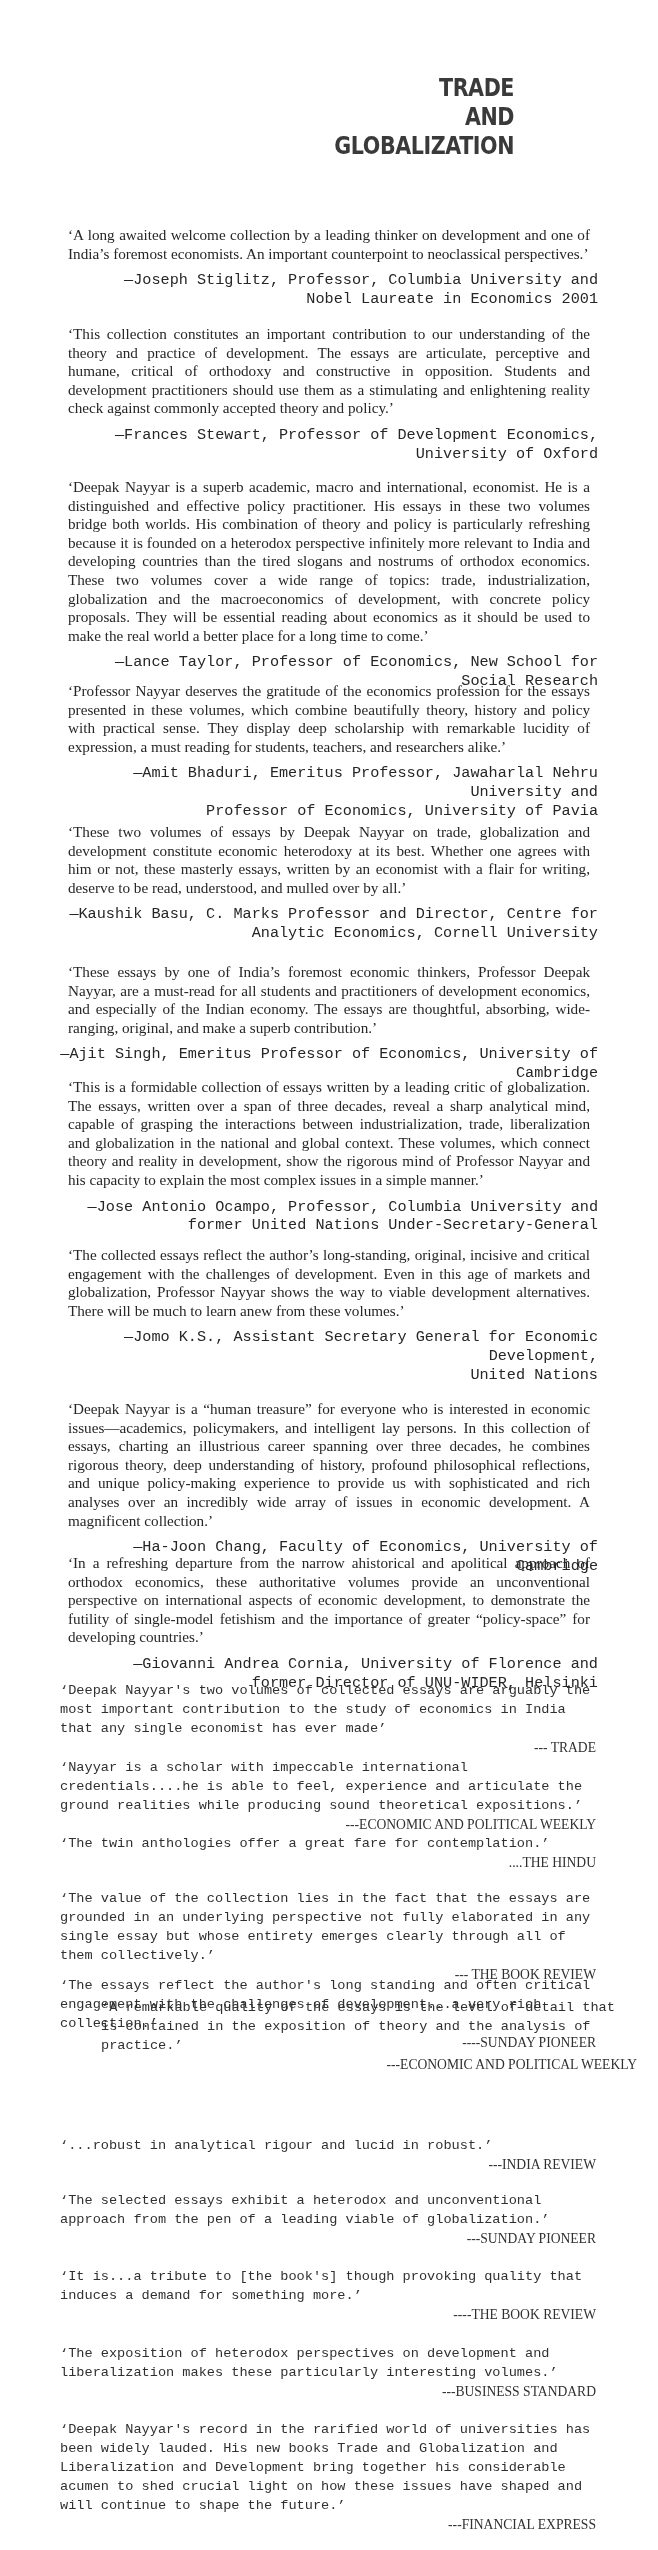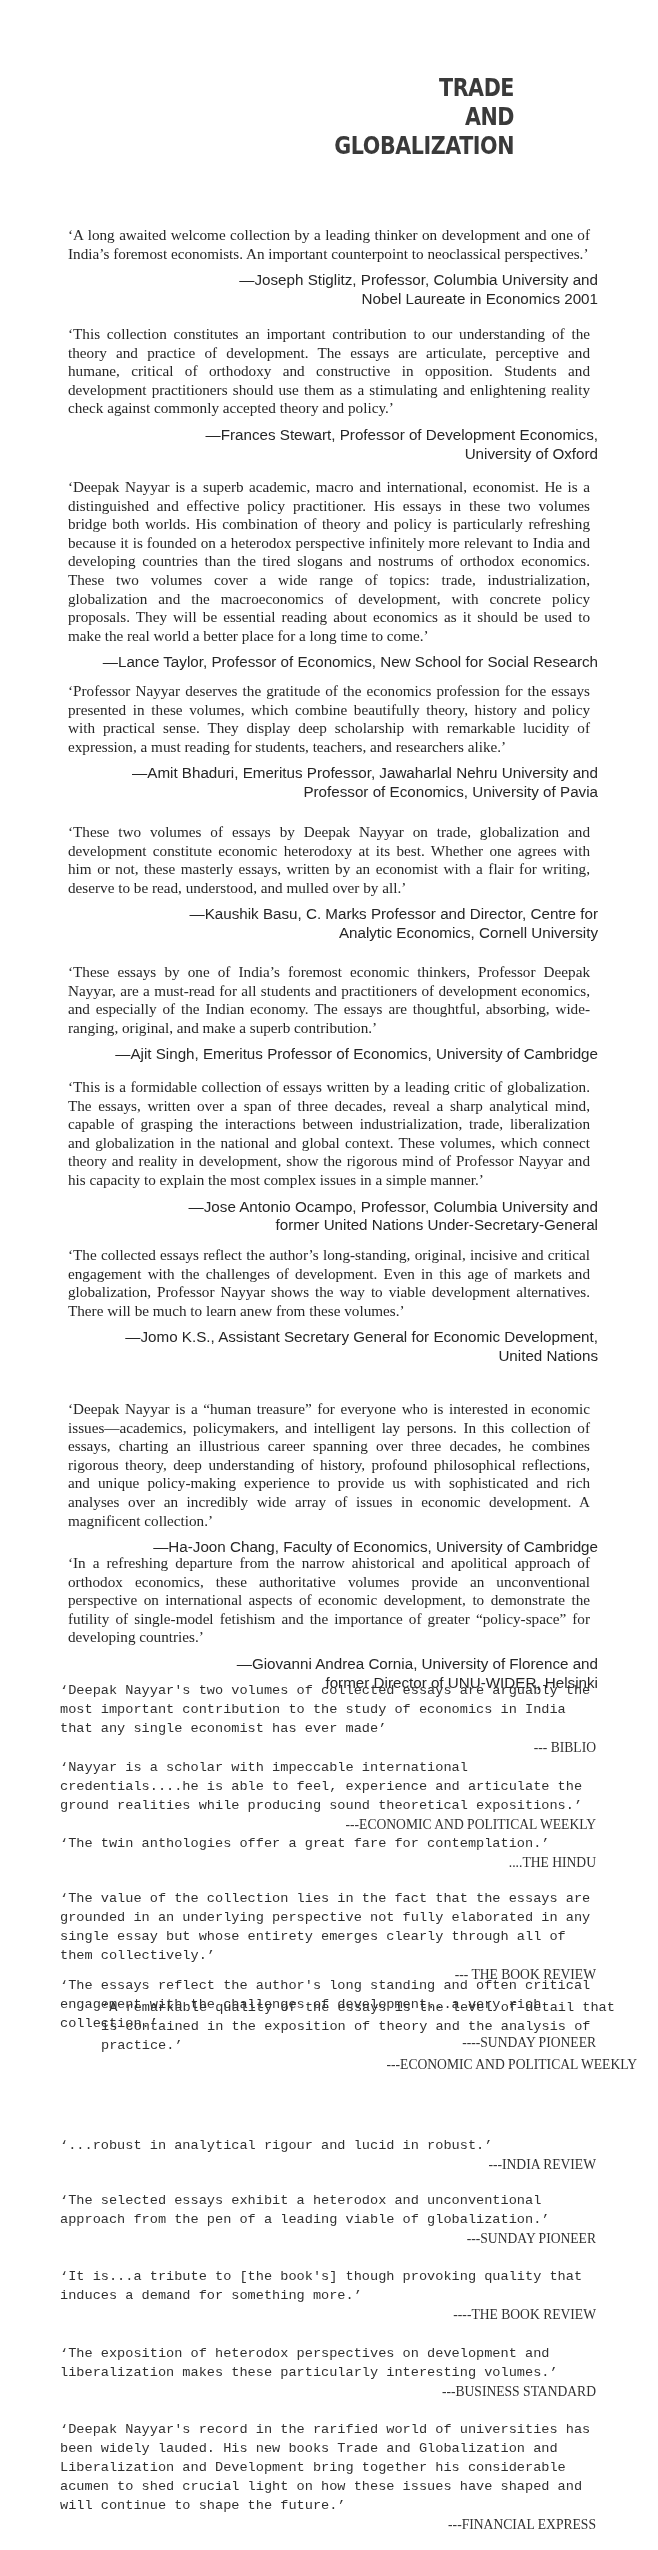--- a/index.html
+++ b/index.html
@@ -9,21 +9,21 @@
       position: absolute; right: 88px; top: 74px; text-align: right;
       font-family: "DejaVu Sans", sans-serif; font-weight: bold; font-size: 24px;
       line-height: 29px; color: #3a3a3a; letter-spacing: -0.5px; transform: scaleX(0.86); transform-origin: right top;
     }
     .title span { display: block; }
     .q1 {
       font-family: "Liberation Serif", serif; font-size: 15.2px; line-height: 18.6px;
       text-align: justify; color: #262626; margin: 8px;
     }
     .a1 {
-      font-family: Liberation Sans, sans-serif; font-size: 15.2px; line-height: 18.6px;
+      font-family: Liberation Mono, monospace; font-size: 15.2px; line-height: 18.6px;
       text-align: right; color: #262626; margin: 4px 0 0 0;
     }
     .a1 span { display: block; }
     .q2 {
       font-family: Liberation Mono, monospace; font-size: 13.6px; line-height: 19px;
       color: #303030; margin: 0; text-align: left;
     }
     .a2 {
       font-family: "Liberation Serif", serif; font-size: 13.6px; line-height: 19px;
       text-align: right; color: #303030; margin: 0; padding-right: 2px;
@@ -113,21 +113,21 @@
   <div class="block" style="top:1546px;">
     <p class="q1">‘In a refreshing departure from the narrow ahistorical and apolitical approach of orthodox economics, these authoritative volumes provide an unconventional perspective on international aspects of economic development, to demonstrate the futility of single-model fetishism and the importance of greater “policy-space” for developing countries.’</p>
     <div class="a1">
       <span>—Giovanni Andrea Cornia, University of Florence and</span>
       <span>former Director of UNU-WIDER, Helsinki</span>
     </div>
   </div>
 
   <div class="block" style="top:1681px;">
     <p class="q2">‘Deepak Nayyar's two volumes of collected essays are arguably the most important contribution to the study of economics in India that any single economist has ever made’</p>
-    <p class="a2">--- BIBLIO</p>
+    <p class="a2">--- TRADE</p>
   </div>
 
   <div class="block" style="top:1758px;">
     <p class="q2">‘Nayyar is a scholar with impeccable international credentials....he is able to feel, experience and articulate the ground realities while producing sound theoretical expositions.’</p>
     <p class="a2">---ECONOMIC AND POLITICAL WEEKLY</p>
   </div>
 
   <div class="block" style="top:1834px;">
     <p class="q2">‘The twin anthologies offer a great fare for contemplation.’</p>
     <p class="a2">....THE HINDU</p>

